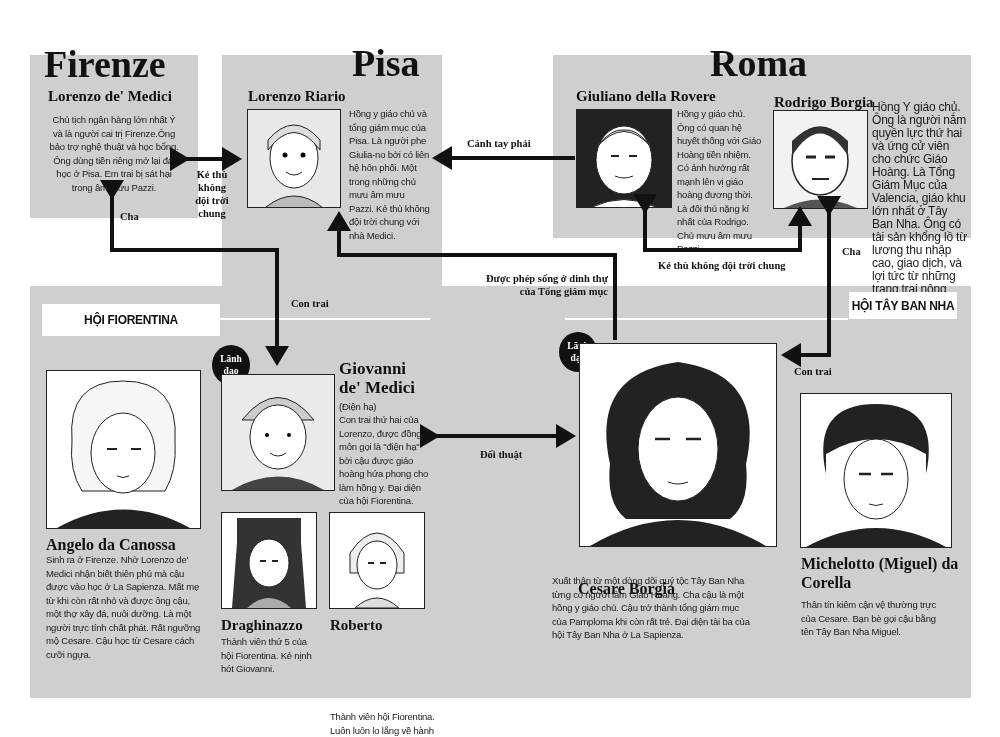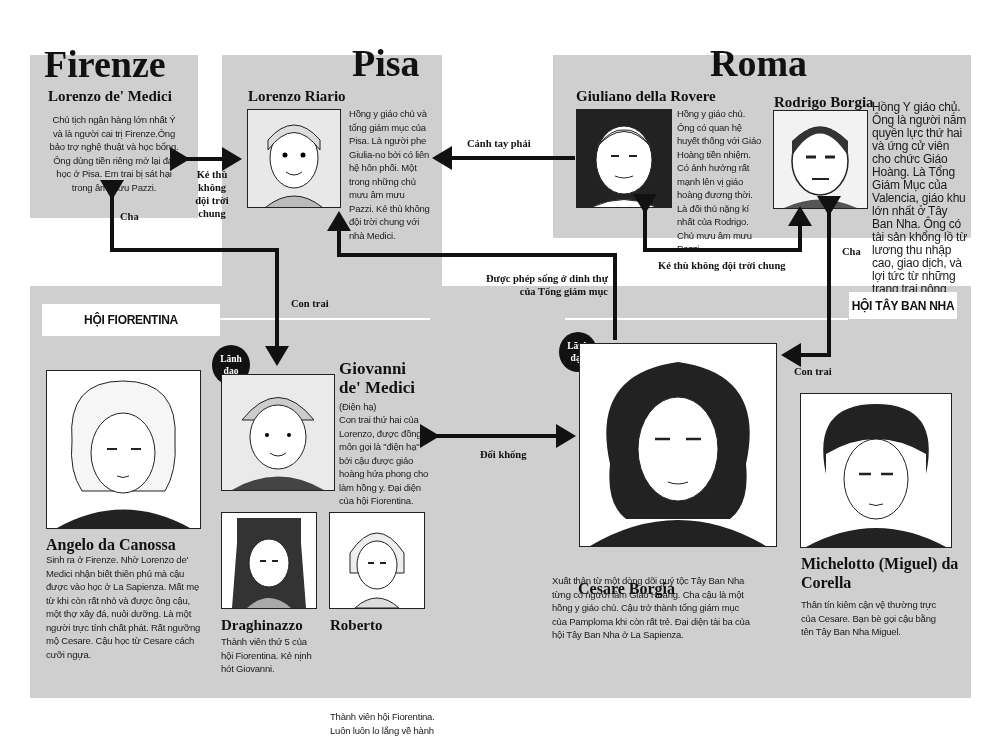--- a/index.html
+++ b/index.html
@@ -190,13 +190,13 @@
 </svg>
 
 <div class="label" style="left:194px;top:168px;width:36px;text-align:center;">Kẻ thù không đội trời chung</div>
 <div class="label" style="left:120px;top:210px;">Cha</div>
 <div class="label" style="left:291px;top:297px;">Con trai</div>
 <div class="label" style="left:467px;top:137px;">Cánh tay phải</div>
 <div class="label" style="left:478px;top:272px;width:130px;text-align:right;">Được phép sống ở dinh thự của Tổng giám mục</div>
 <div class="label" style="left:658px;top:259px;">Kẻ thù không đội trời chung</div>
 <div class="label" style="left:842px;top:245px;">Cha</div>
 <div class="label" style="left:794px;top:365px;">Con trai</div>
-<div class="label" style="left:480px;top:448px;">Đối khổng</div>
+<div class="label" style="left:480px;top:448px;">Đối thuật</div>
 
 </body></html>

